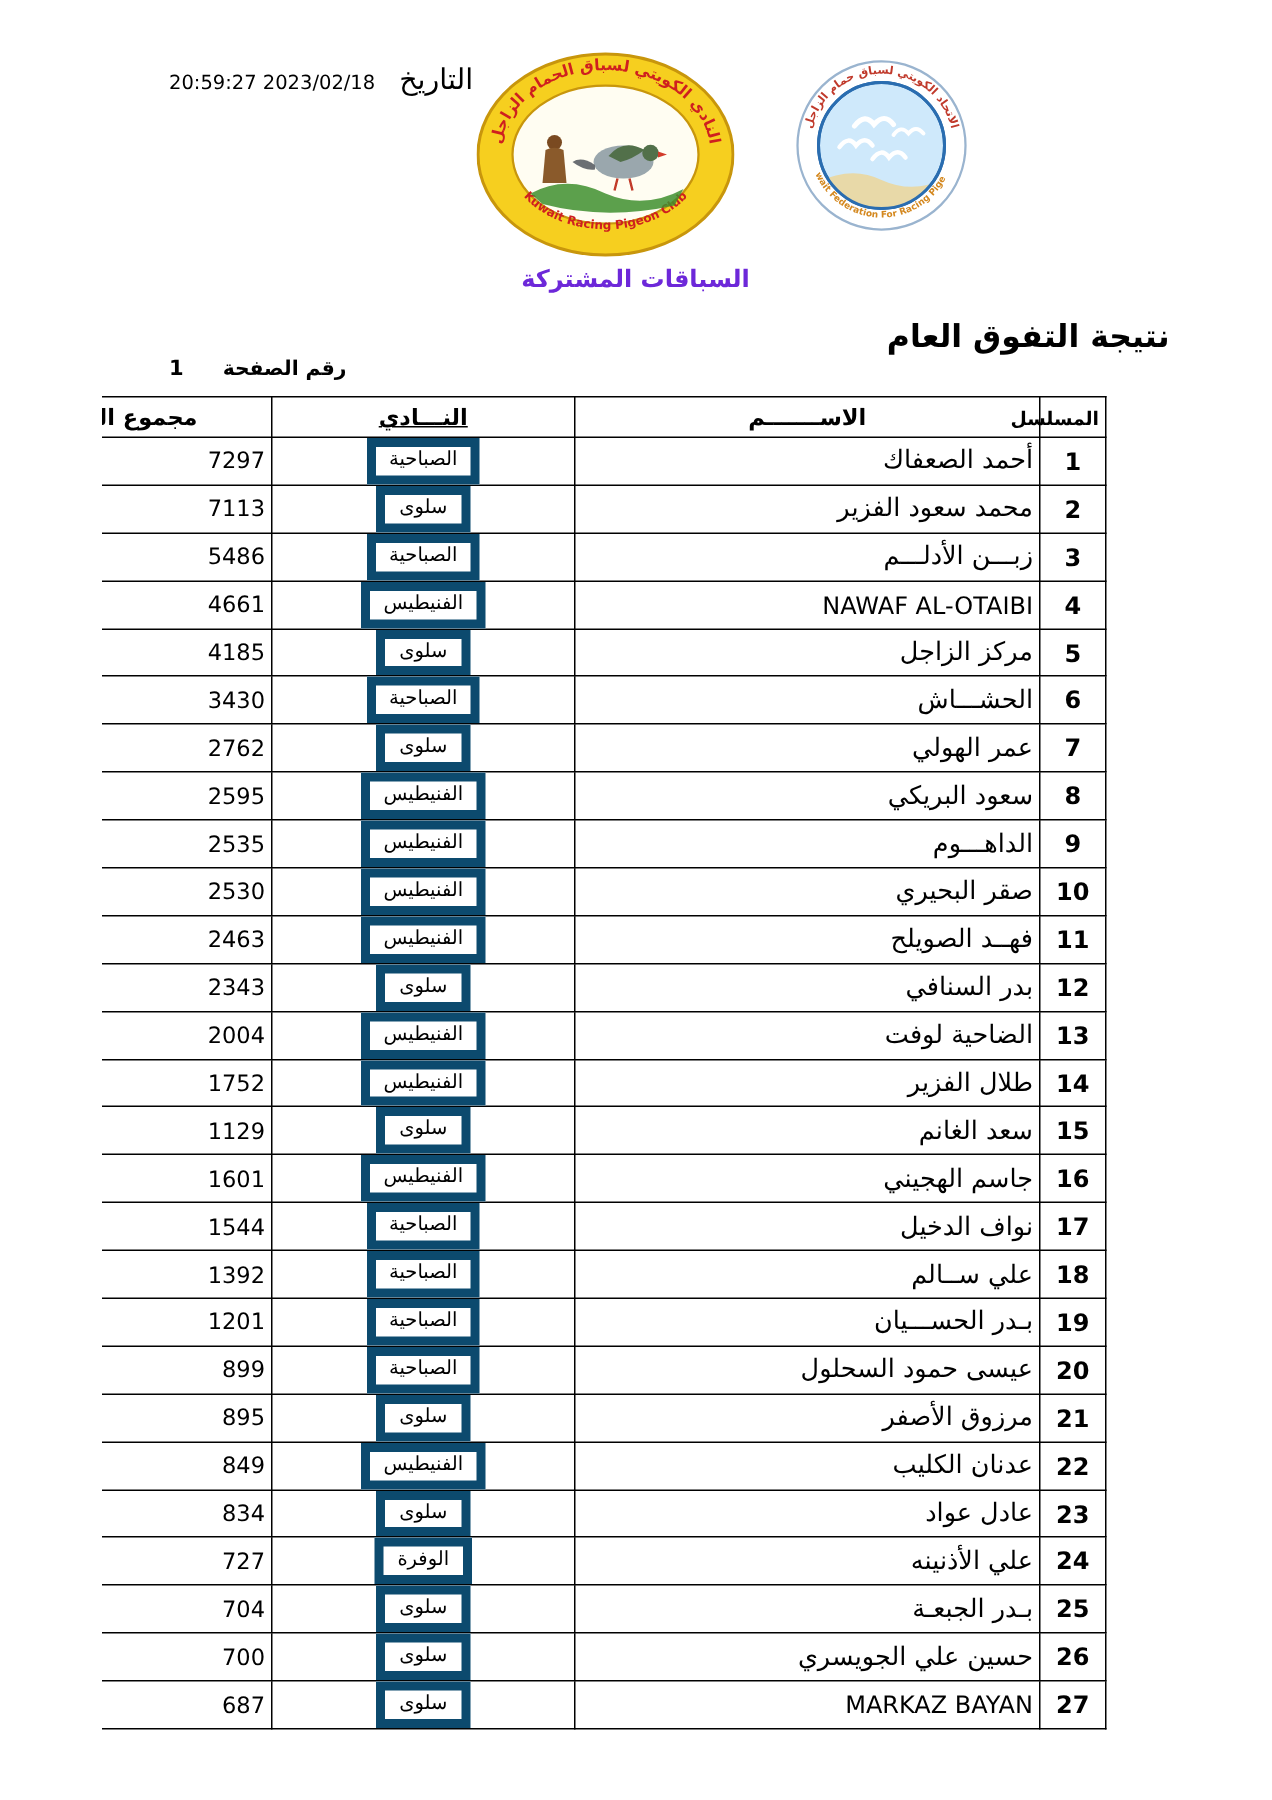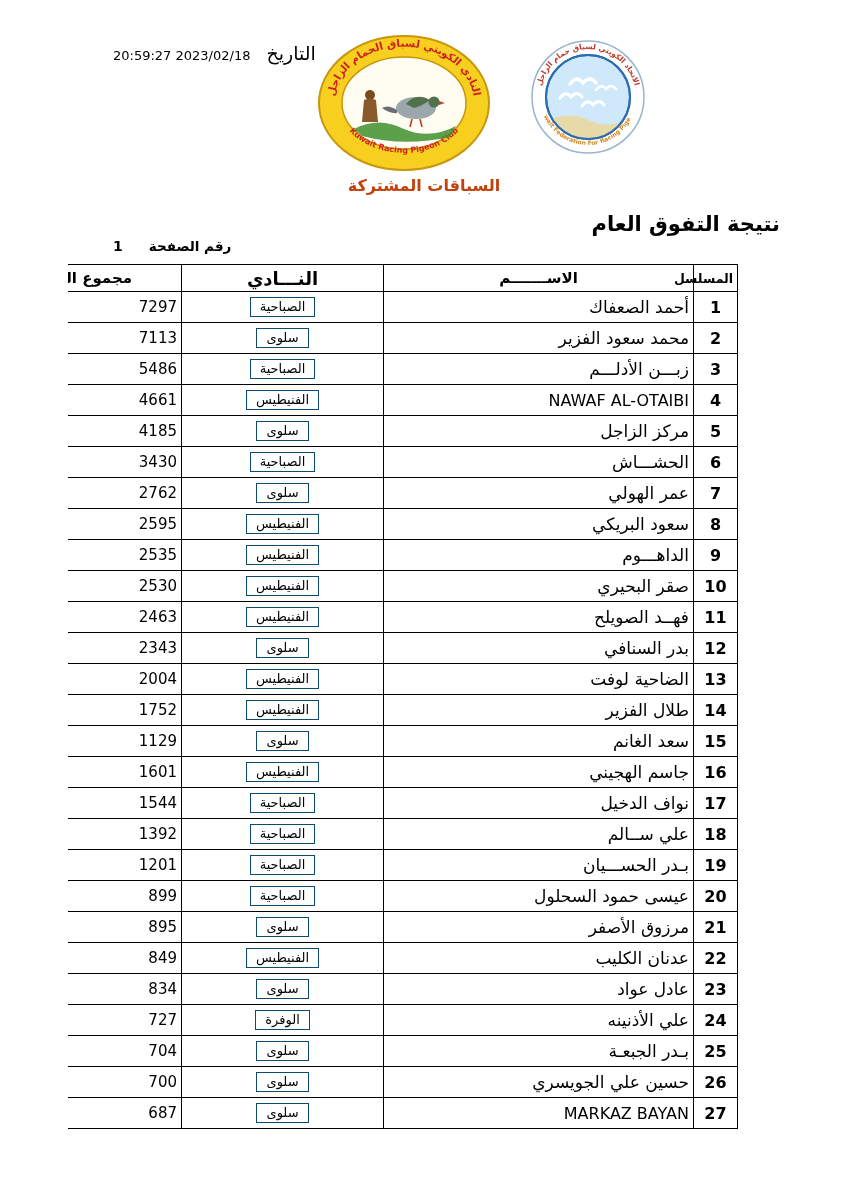--- a/index.html
+++ b/index.html
@@ -30,21 +30,21 @@
 
   
   .club-logo { position: absolute; top: 34px; left: 250px; width: 172px; height: 138px; }
   .fed-logo  { position: absolute; top: 38px; left: 462px; width: 116px; height: 118px; }
 
   
   .subtitle {
     position: absolute;
     top: 176px; left: 0; width: 100%;
     text-align: center;
-    color: #c2410c;
+    color: #6d28d9;
     font-weight: bold;
     font-size: 16px;
   }
   .main-title {
     position: absolute;
     top: 212px; left: 0; width: 100%;
     text-align: right;
     color: #000;
     font-weight: bold;
     font-size: 21px;
@@ -89,33 +89,33 @@
     vertical-align: middle;
   }
   table.results thead th {
     height: 27px;
     font-weight: bold;
     text-align: center;
     background: #ffffff;
   }
   th.col-serial { font-size: 12.5px; }
   th.col-name   { font-size: 15px; }
-  th.col-club   { font-size: 18px; }
+  th.col-club   { font-size: 15px; text-decoration: underline; }
   th.col-points { font-size: 15px; background: #f5efdc; }
 
   table.results tbody td { height: 31px; }
   td.td-serial { text-align: center; font-weight: bold; font-size: 16px; }
   td.td-name   { text-align: right; font-size: 17px; padding-right: 7px; }
   td.td-name.latin { font-size: 16px; }
   td.td-club   { text-align: center; font-size: 13px; }
   td.td-points { font-size: 15px; }
 
   .club-box {
     display: inline-block;
-    border: 1px solid #0c4a6e;
+    border: 6px solid #0c4a6e;
     padding: 1px 9px;
     line-height: 1.3;
     background: #fff;
   }
 </style>
 </head>
 <body>
 
 <div class="page">
 

